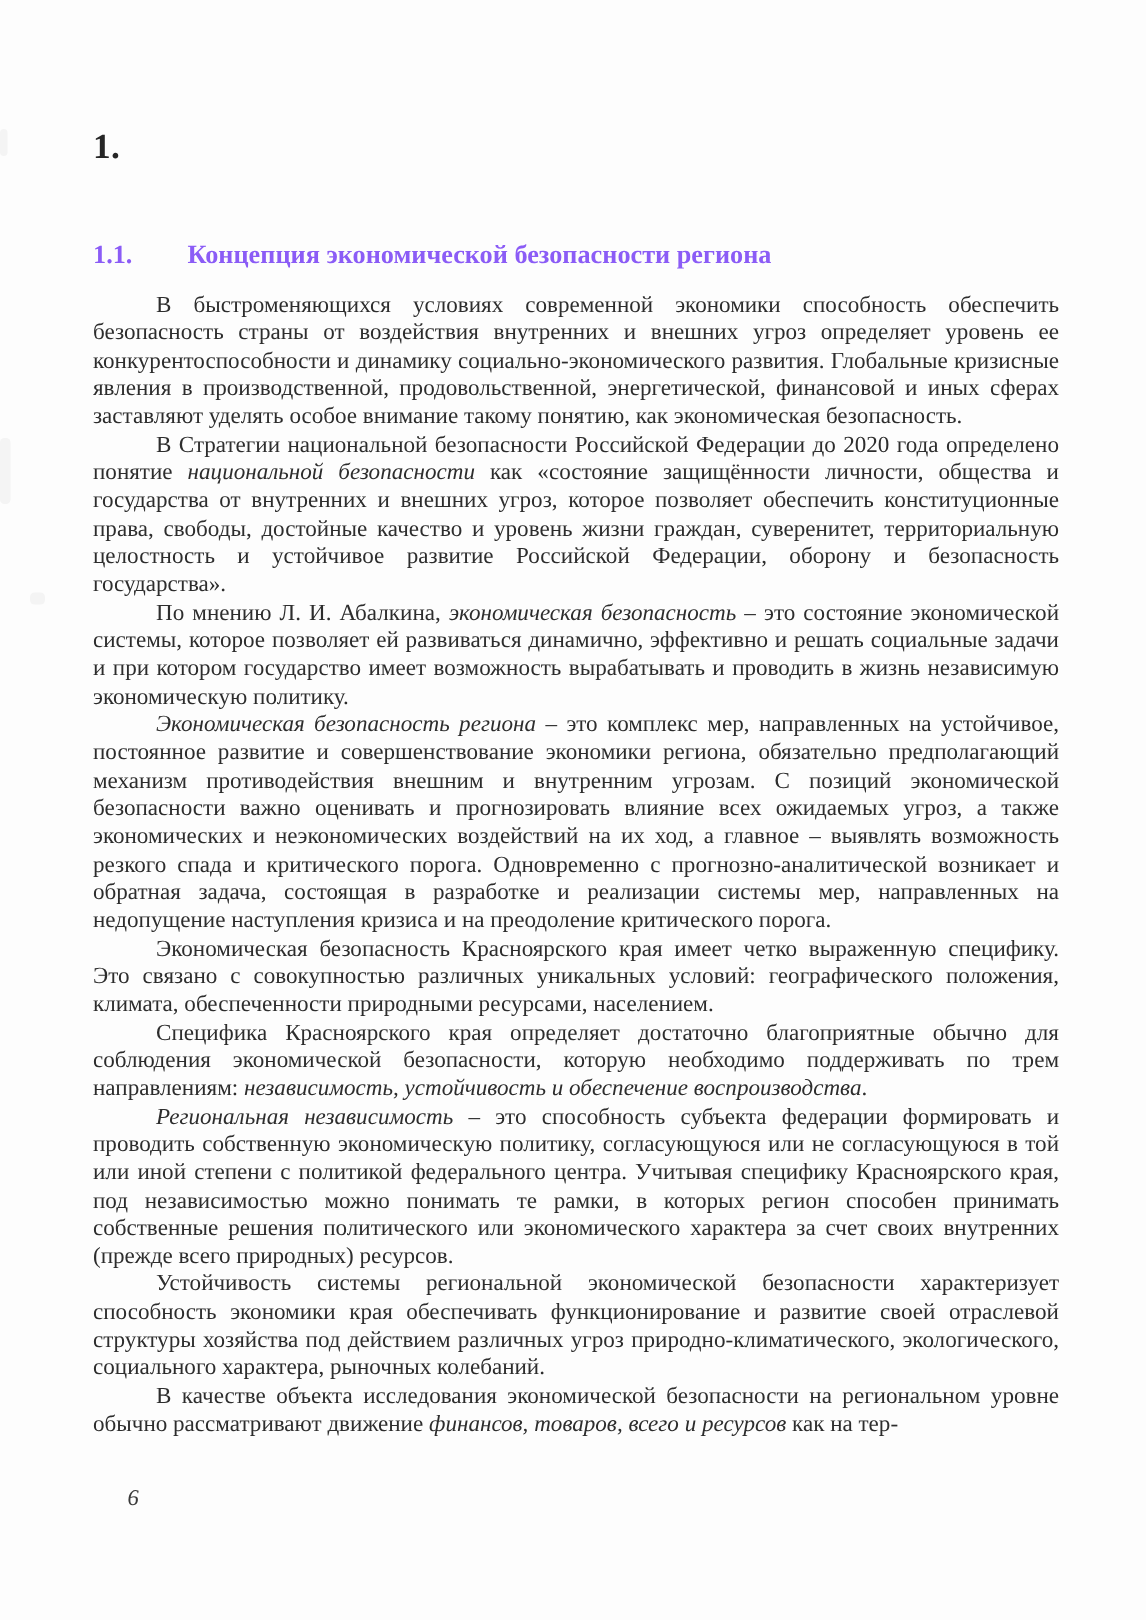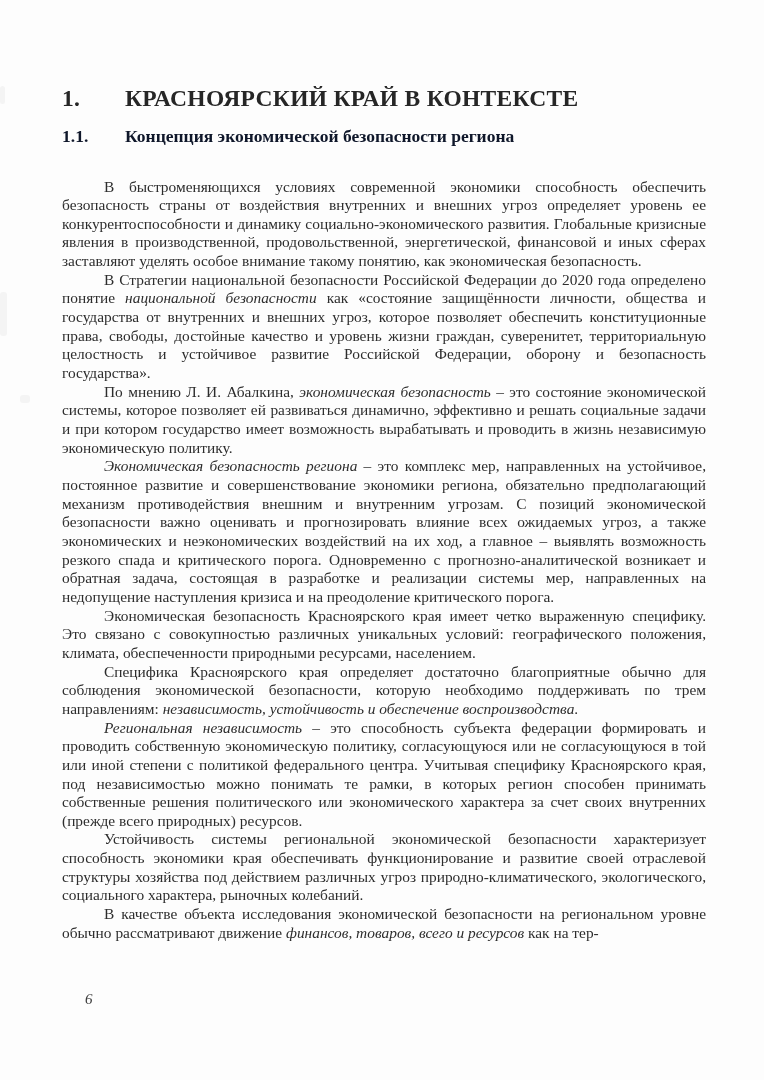--- a/index.html
+++ b/index.html
@@ -30,31 +30,31 @@
     font-size: 23.5px;
     line-height: 35px;
     letter-spacing: 0.3px;
     color: #262626;
   }
   .chapter-heading .h-num {
     flex: 0 0 63px;
   }
   .section-heading {
     display: flex;
-    margin-top: 8px;
+    margin-top: 41px;
     font-weight: bold;
     font-size: 17.5px;
     line-height: 25.5px;
-    color: #0f172a;
+    color: #8b5cf6;
   }
   .section-heading .h-num {
     flex: 0 0 63px;
   }
   .body-text {
-    margin-top: 28px;
+    margin-top: 12px;
     font-size: 15.4px;
     line-height: 18.65px;
     text-align: justify;
   }
   .body-text p {
     margin: 0;
     text-indent: 42px;
   }
   .body-text em {
   }
@@ -82,21 +82,20 @@
 <div class="page">
   <div class="artifact a1"></div>
   <div class="artifact a2"></div>
   <div class="artifact a3"></div>
 
   <div class="content">
 
     <div class="chapter-heading">
       <span class="h-num">1.</span>
       <div class="h-text">
-          <div>КРАСНОЯРСКИЙ КРАЙ В КОНТЕКСТЕ</div>
         </div>
     </div>
 
     <div class="section-heading">
       <span class="h-num">1.1.</span>
       <div class="h-text">
           <div>Концепция экономической безопасности региона</div>
         </div>
     </div>
 

